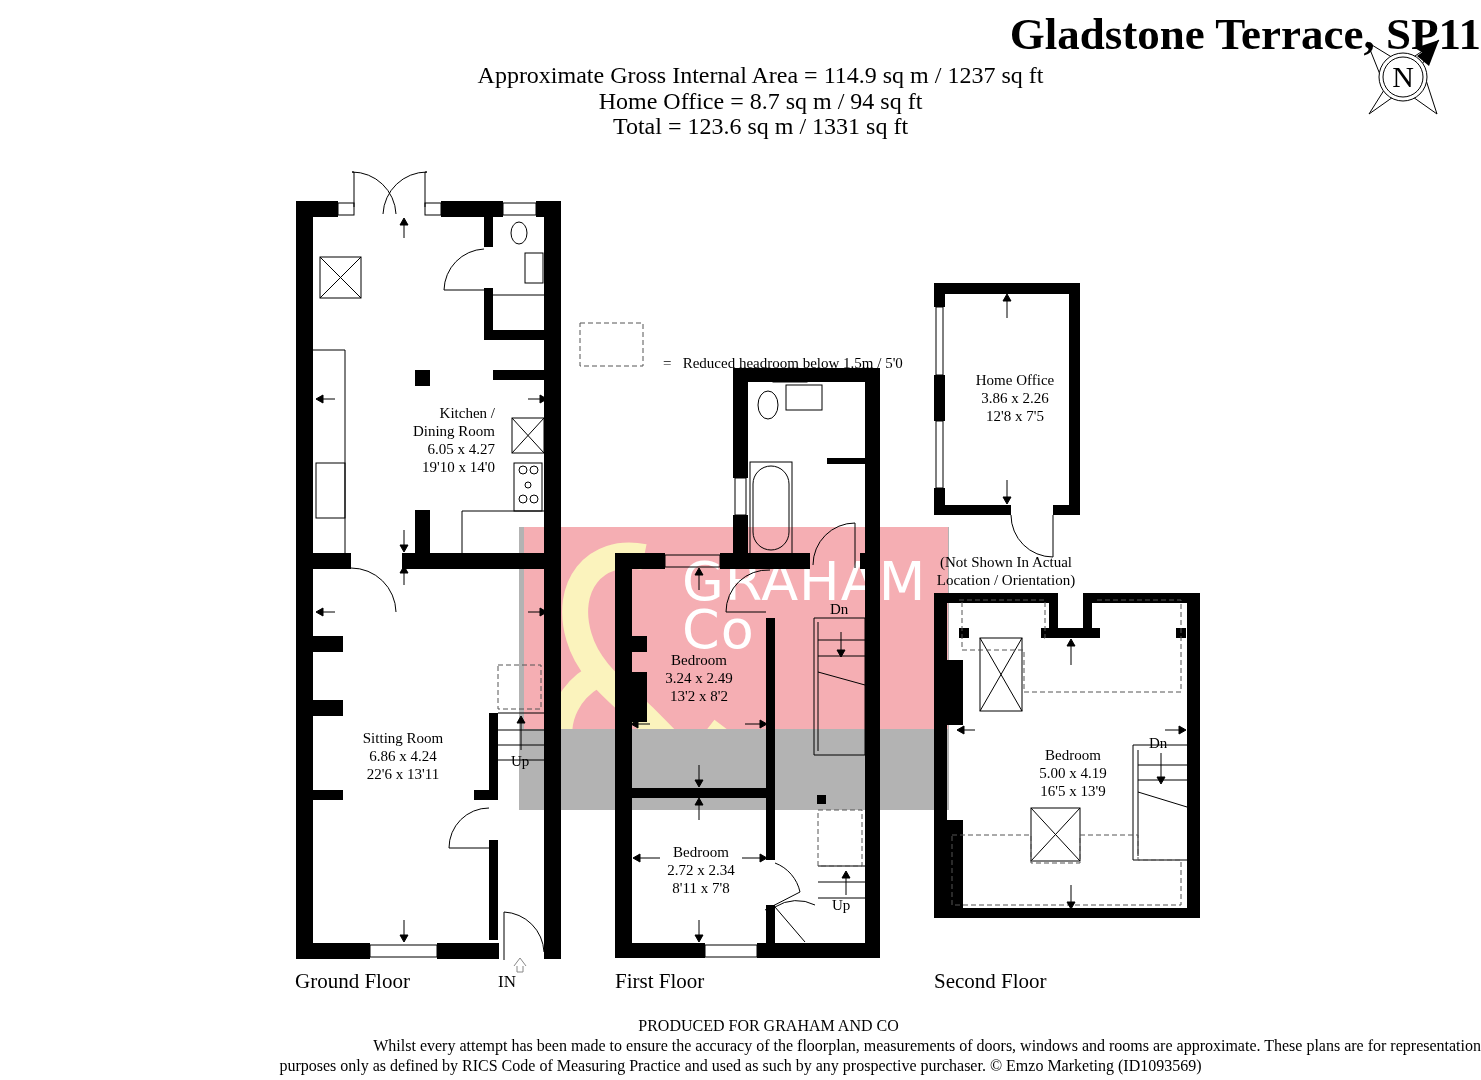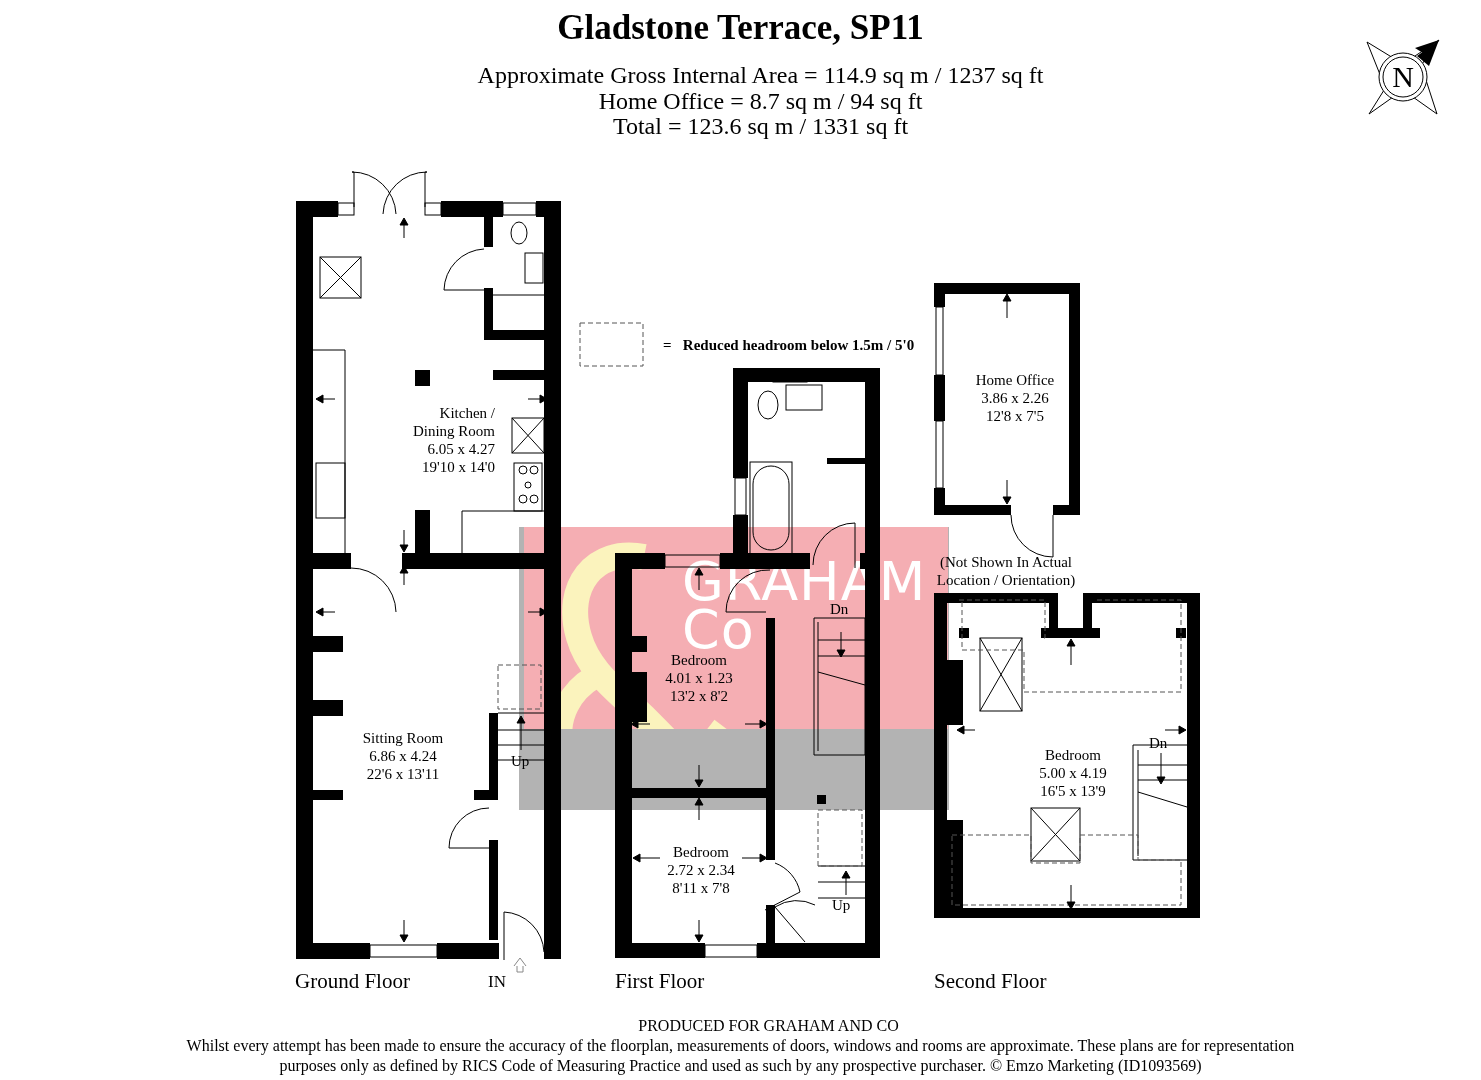--- a/index.html
+++ b/index.html
@@ -1,18 +1,18 @@
 <!DOCTYPE html>
 <html><head>
 <meta charset="utf-8">
 <style>
   html, body { margin:0; padding:0; background:#ffffff; }
   body { width:1481px; height:1080px; position:relative; overflow:hidden; font-family:"Liberation Serif", "DejaVu Serif", serif; color:#000; }
   .abs { position:absolute; }
-  .title { left:0; width:1481px; top:8px; text-align:center; font-size:35px; font-weight:bold; }
+  .title { left:0; width:1481px; top:8px; text-align:right; font-size:45px; font-weight:bold; }
   .sub { left:0; width:1481px; text-align:center; font-size:24px; line-height:26px;margin-left:20px; }
   .floor-label { font-size:21px; font-weight:normal; }
   .room-label { text-align:center; font-size:15px; line-height:18px; }
   .small { font-size:15px; }
   .footer { left:0; width:1481px; text-align:center; font-size:16px; line-height:19px; }
   svg { position:absolute; left:0; top:0; }
   .wm-text { position:absolute; color:#ffffff; font-family:"DejaVu Sans", sans-serif; font-size:54px; line-height:54px; letter-spacing:1px; }
 </style>
 </head>
 <body>
@@ -232,38 +232,38 @@
     <circle cx="40" cy="41" r="20" fill="none" stroke="#000" stroke-width="1"></circle>
   </svg>
   <div class="abs" style="left:0;top:21px;width:80px;text-align:center;font-size:30px;line-height:40px;">N</div>
 </div>
 
 <div class="abs title">Gladstone Terrace, SP11</div>
 <div class="abs sub" style="top:62px;">Approximate Gross Internal Area = 114.9 sq m / 1237 sq ft</div>
 <div class="abs sub" style="top:88px;">Home Office = 8.7 sq m / 94 sq ft</div>
 <div class="abs sub" style="top:113px;">Total = 123.6 sq m / 1331 sq ft</div>
 
-<div class="abs small" style="left:663px;top:337px;white-space:pre;font-weight:bold;">=   Reduced headroom below 1.5m / 5'0</div>
+<div class="abs small" style="left:663px;top:355px;white-space:pre;">=   Reduced headroom below 1.5m / 5'0</div>
 
 <div class="abs room-label" style="left:345px;top:404px;width:150px;text-align:right;">
   <div>Kitchen /</div>
   <div>Dining Room</div>
   <div>6.05 x 4.27</div>
   <div>19'10 x 14'0</div>
 </div>
 <div class="abs room-label" style="left:328px;top:729px;width:150px;">
   <div>Sitting Room</div>
   <div>6.86 x 4.24</div>
   <div>22'6 x 13'11</div>
 </div>
 <div class="abs small" style="left:511px;top:753px;">Up</div>
 
 <div class="abs room-label" style="left:624px;top:651px;width:150px;">
   <div>Bedroom</div>
-  <div>4.01 x 1.23</div>
+  <div>3.24 x 2.49</div>
   <div>13'2 x 8'2</div>
 </div>
 <div class="abs room-label" style="left:626px;top:843px;width:150px;">
   <div>Bedroom</div>
   <div>2.72 x 2.34</div>
   <div>8'11 x 7'8</div>
 </div>
 <div class="abs small" style="left:830px;top:601px;">Dn</div>
 <div class="abs small" style="left:832px;top:897px;">Up</div>
 
@@ -278,19 +278,19 @@
 </div>
 
 <div class="abs room-label" style="left:998px;top:746px;width:150px;">
   <div>Bedroom</div>
   <div>5.00 x 4.19</div>
   <div>16'5 x 13'9</div>
 </div>
 <div class="abs small" style="left:1149px;top:735px;">Dn</div>
 
 <div class="abs floor-label" style="left:295px;top:969px;">Ground Floor</div>
-<div class="abs small" style="left:488px;top:972px;font-size:17px;">IN</div>
+<div class="abs small" style="left:498px;top:972px;font-size:17px;">IN</div>
 <div class="abs floor-label" style="left:615px;top:969px;">First Floor</div>
 <div class="abs floor-label" style="left:934px;top:969px;">Second Floor</div>
 
 <div class="abs footer" style="top:1016px;font-weight:normal;padding-left:28px;">PRODUCED FOR GRAHAM AND CO</div>
-<div class="abs footer" style="top:1036px;">Whilst every attempt has been made to ensure the accuracy of the floorplan, measurements of doors, windows and rooms are approximate. These plans are for representation</div>
+<div class="abs footer" style="top:1036px;text-align:right;">Whilst every attempt has been made to ensure the accuracy of the floorplan, measurements of doors, windows and rooms are approximate. These plans are for representation</div>
 <div class="abs footer" style="top:1056px;">purposes only as defined by RICS Code of Measuring Practice and used as such by any prospective purchaser. © Emzo Marketing (ID1093569)</div>
 
 </body></html>

